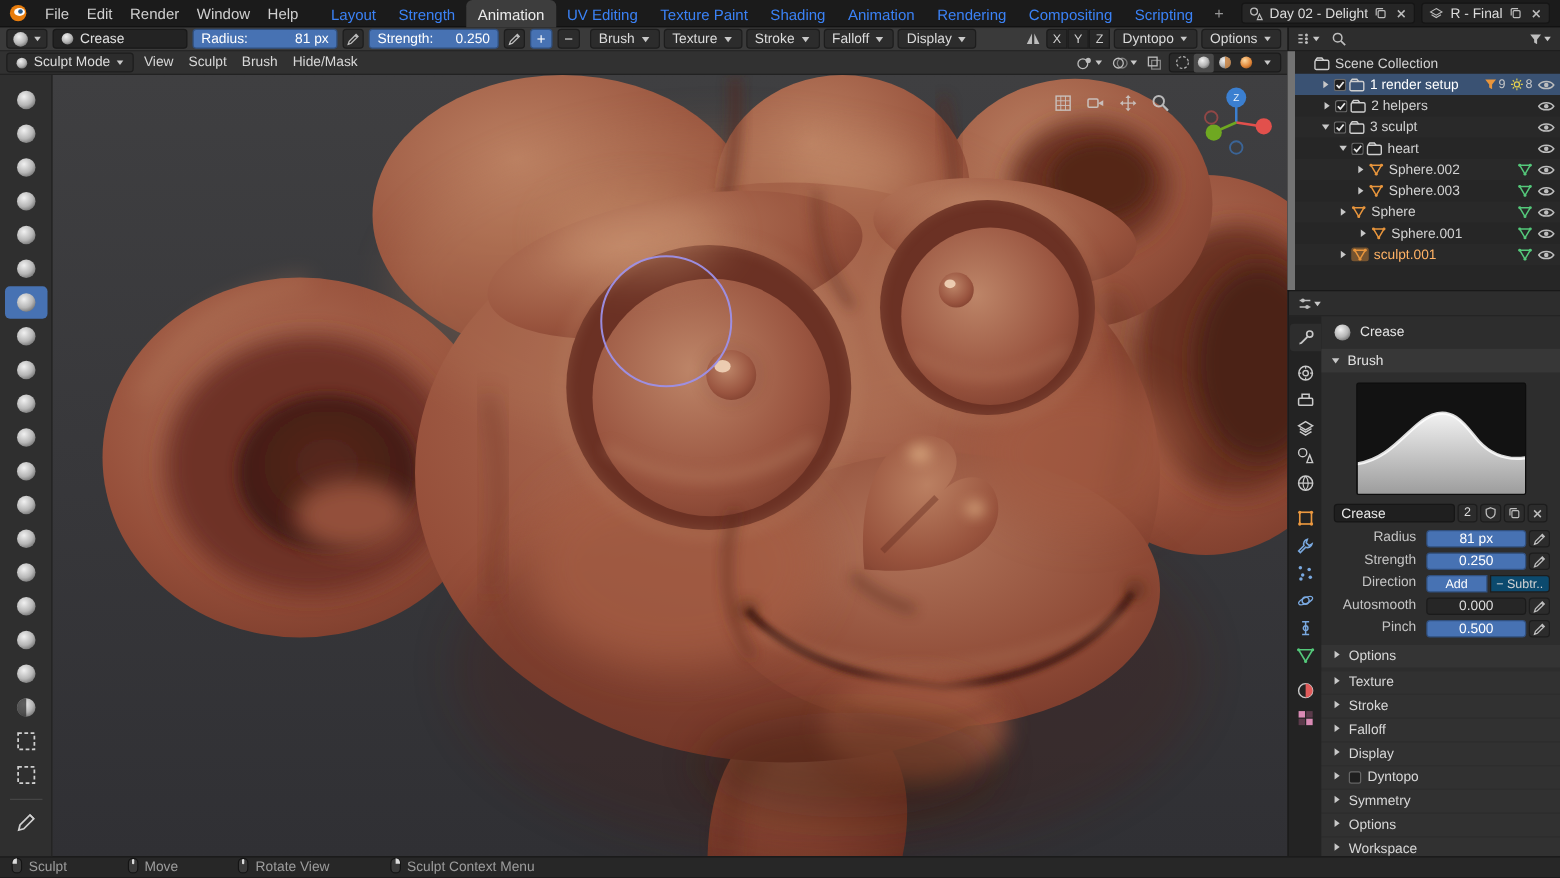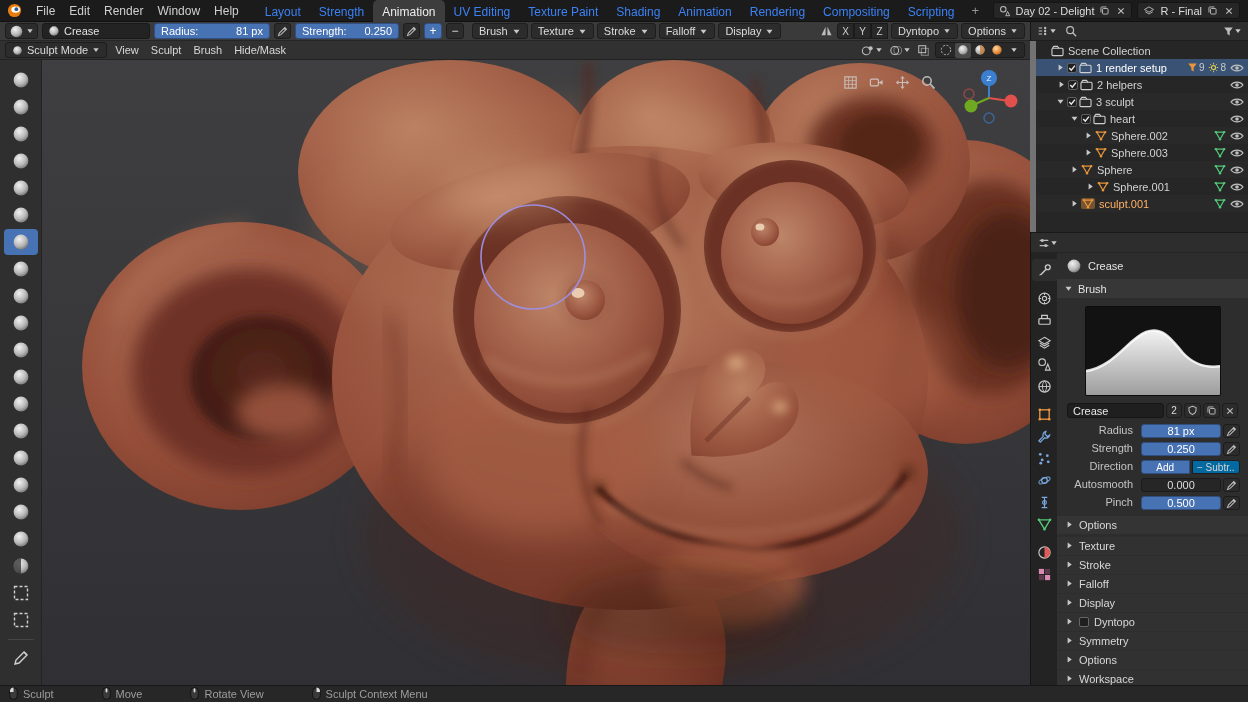--- a/index.html
+++ b/index.html
@@ -85,21 +85,21 @@
 .brush-preview-wrap{display:flex;justify-content:center;padding:7px 0 5px}
 .brush-preview{width:136px;height:90px;background:#141414;border:1px solid #0d0d0d;border-radius:2px;overflow:hidden}
 .name-row{display:flex;align-items:center;gap:2px;padding:2px 10px 6px}
 .name-field{flex:1;background:#1f1f1f;border:1px solid #161616;border-radius:3px;height:15px;display:flex;align-items:center;padding:0 5px;color:#e8e8e8}
 .chip{min-width:16px;height:15px;background:#2c2c2c;border:1px solid #1d1d1d;border-radius:3px;display:flex;align-items:center;justify-content:center;color:#ddd;font-size:10px;padding:0 2px}
 .prow{display:flex;align-items:flex-start;height:16px;margin-bottom:2px;padding-right:8px}
 .plabel{width:84px;text-align:right;padding-right:8px;color:#c4c4c4;flex:none}
 .pwidget{flex:1;display:flex;gap:2px;align-items:center}
 .pslider{flex:1;height:14px;border-radius:3px;display:flex;align-items:center;justify-content:center;background:#262626;border:1px solid #1b1b1b;color:#ddd}
 .pslider.filled{background:#4772b3;border-color:#31507f;color:#fff}
-.ptoggle{flex:1;height:14px;border-radius:0;background:#0369a1;border:1px solid #1d1d1d;color:#d5d5d5;font-size:10px;white-space:nowrap;overflow:hidden}
+.ptoggle{flex:1;height:14px;border-radius:0;background:#0c4a6e;border:1px solid #1d1d1d;color:#d5d5d5;font-size:10px;white-space:nowrap;overflow:hidden}
 .ptoggle:first-child{border-radius:3px 0 0 3px}
 .ptoggle:last-child{border-radius:0 3px 3px 0}
 .ptoggle.on{background:#4772b3;border-color:#31507f;color:#fff}
 .pressure-btn{width:17px;height:14px;background:#2c2c2c;border:1px solid #1d1d1d;border-radius:3px;display:flex;align-items:center;justify-content:center;flex:none}
 .sect{height:18px;background:#313131;margin-bottom:1px;display:flex;align-items:center;gap:5px;padding:0 8px;color:#d8d8d8}
 .sect.sub{background:#343434;margin:4px 0 3px}
 .cbx{width:10px;height:10px;border:1px solid #666;border-radius:2px;background:#1f1f1f;display:inline-block}
 
 .statusbar{position:absolute;left:0;top:685px;width:1248px;height:17px;background:#272727;border-top:1px solid #181818;
   display:flex;align-items:center;padding:0 9px;font-size:11px;color:#9d9d9d}

